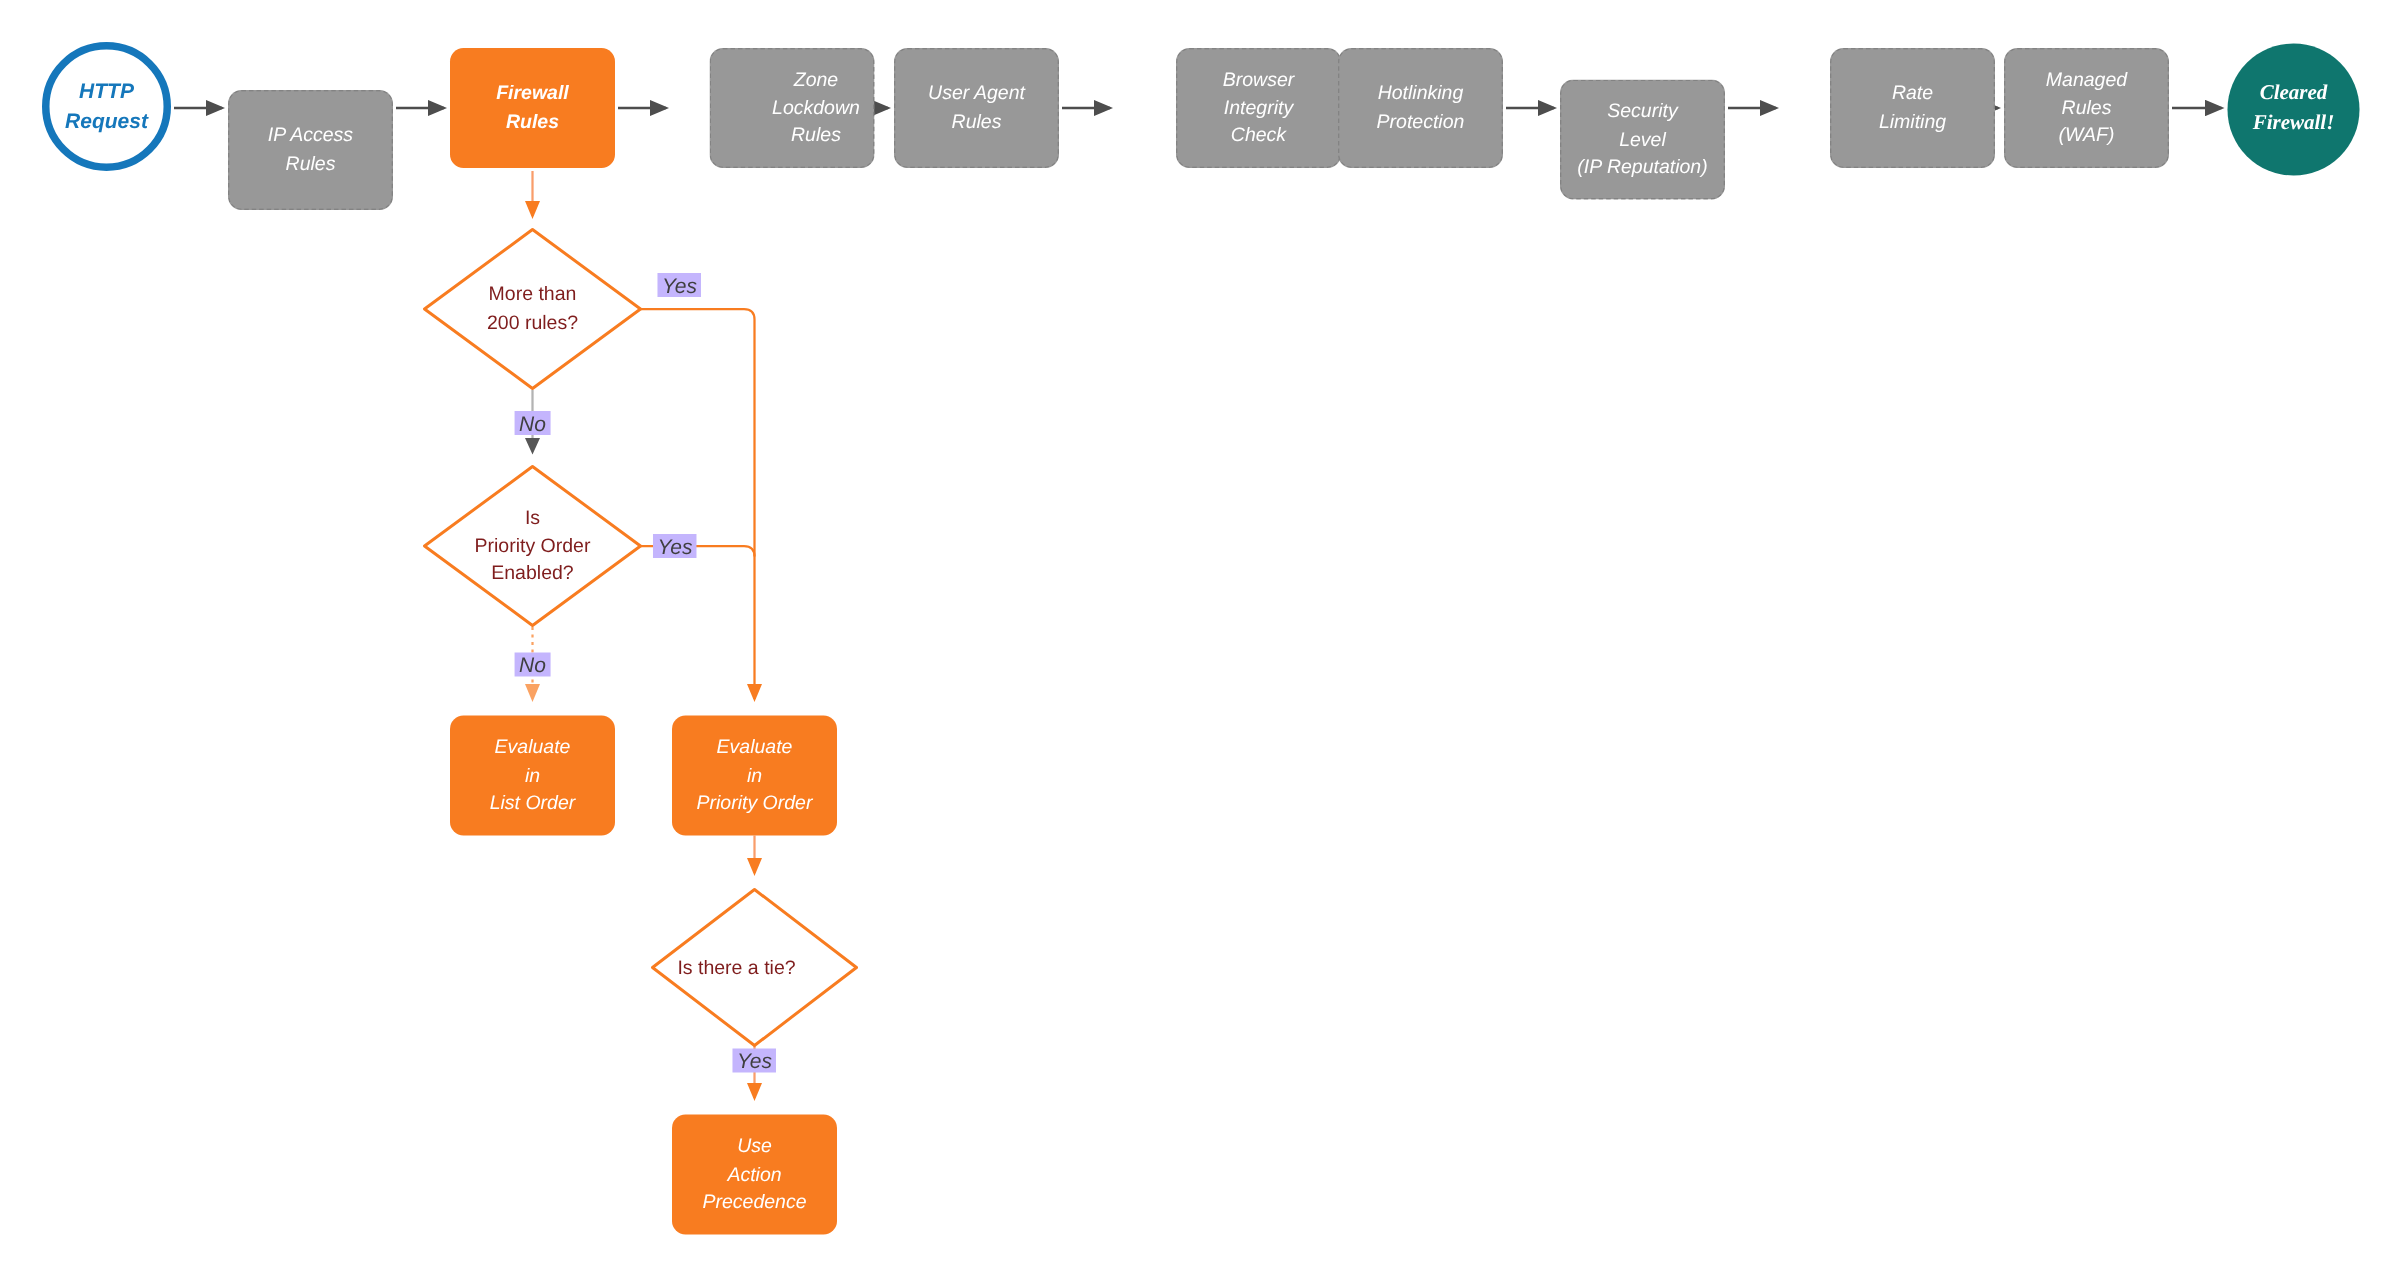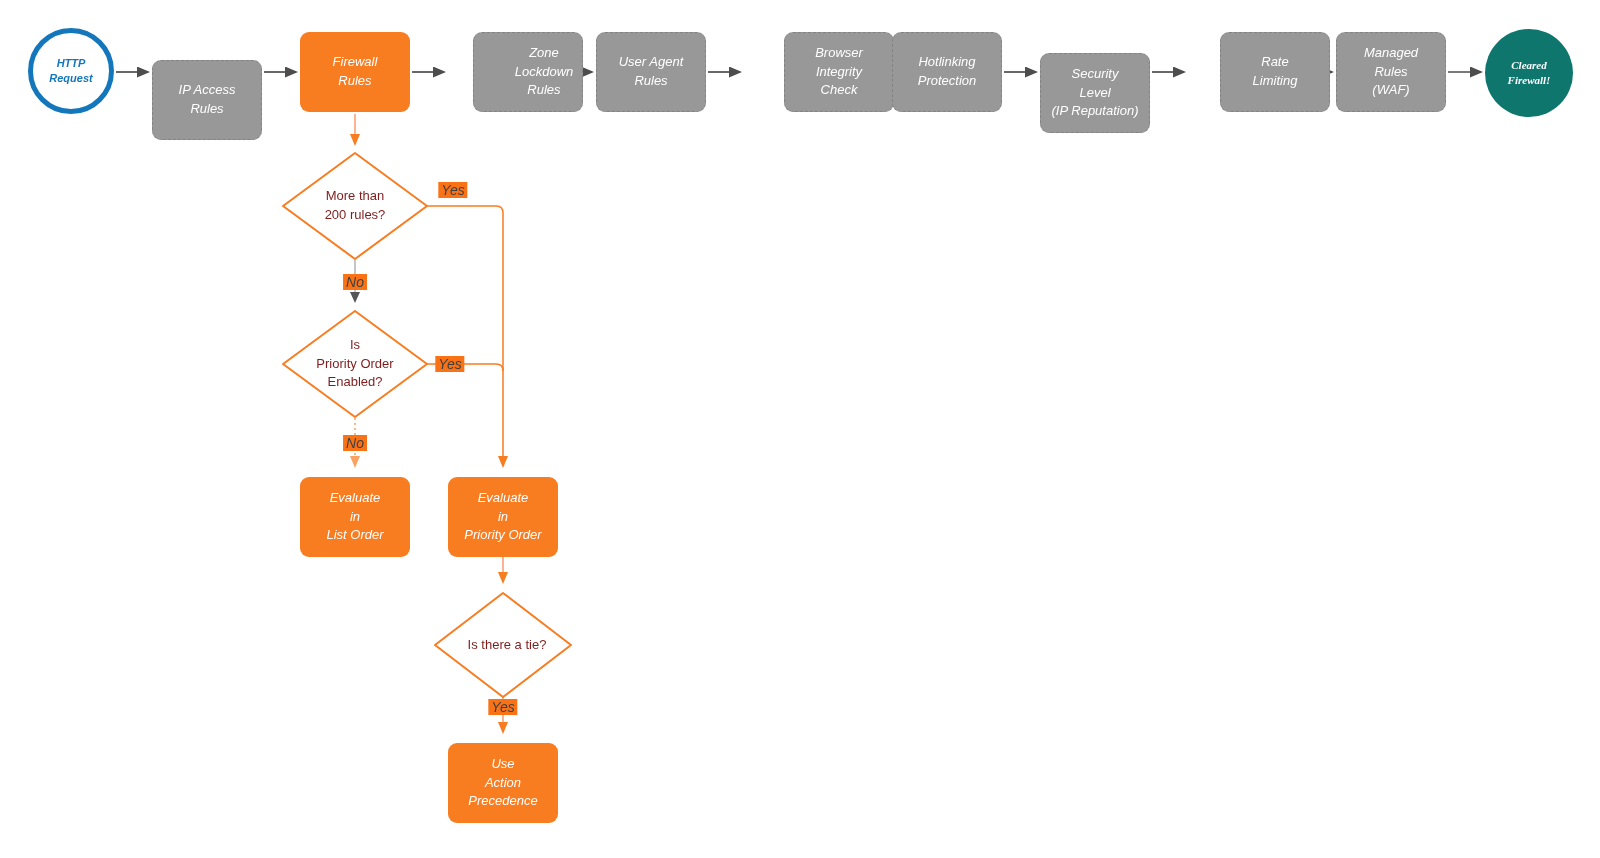--- a/index.html
+++ b/index.html
@@ -11,29 +11,29 @@
   .node{
     position:absolute;display:flex;align-items:center;justify-content:center;
     text-align:center;white-space:pre-line;box-sizing:border-box;
   }
   .box{
     width:110px;height:80px;border-radius:9px;color:#ffffff;
     font-style:italic;font-size:13px;line-height:1.45;
   }
   .box.gray{background:#989898;border:1px dashed #838383;}
   .box.orange{background:#F87C20;}
-  .circle{border-radius:50%;font-weight:bold;font-style:italic;font-size:11px;line-height:1.4;}
+  .circle{border-radius:50%;font-weight:bold;font-style:italic;font-size:14px;line-height:1.4;}
   .circle.start{width:86px;height:86px;background:#ffffff;border:5px solid #1577BB;color:#1577BB;}
   .circle.end{width:88px;height:88px;background:#0f766e;color:#ffffff;font-family:Liberation Serif, serif;}
   .diamond-label{
     color:#7f1d1d;font-size:13px;line-height:1.45;font-style:normal;
   }
   .edge-label{
     position:absolute;transform:translate(-50%,-50%);
-    color:#3f3f3f;font-style:italic;font-size:14px;background:#f97316;padding:0 3px;
+    color:#3f3f3f;font-style:italic;font-size:14px;background:#c4b5fd;padding:0 3px;
     white-space:nowrap;
   }
 </style>
 </head>
 <body>
 
 <div class="canvas">
 
   <svg class="overlay" viewBox="0 0 1600 858">
     <defs>
@@ -78,21 +78,21 @@
   </div>
   <div class="node circle end" style="left:1485px;top:29px;">
     <span>Cleared
 Firewall!</span>
   </div>
 
   <div class="node box gray" style="left:152px;top:32px;margin-top:28px;">
     <span>IP Access
 Rules</span>
   </div>
-  <div class="node box orange" style="left:300px;top:32px;">
+  <div class="node box orange" style="left:300px;top:32px;font-weight:bold;">
     <span>Firewall
 Rules</span>
   </div>
   <div class="node box gray" style="left:473px;top:32px;padding-left:32px;">
     <span>Zone
 Lockdown
 Rules</span>
   </div>
   <div class="node box gray" style="left:596px;top:32px;">
     <span>User Agent
@@ -124,21 +124,21 @@
 
   <div class="node diamond-label" style="left:283px;top:176px;width:144px;height:60px;">
     <span>More than
 200 rules?</span>
   </div>
   <div class="node diamond-label" style="left:283px;top:334px;width:144px;height:60px;">
     <span>Is
 Priority Order
 Enabled?</span>
   </div>
-  <div class="node diamond-label" style="left:439px;top:615px;width:136px;height:60px;text-align:center;">
+  <div class="node diamond-label" style="left:423px;top:615px;width:136px;height:60px;text-align:center;">
     <span>Is there a tie?</span>
   </div>
 
   <div class="node box orange" style="left:300px;top:477px;">
     <span>Evaluate
 in
 List Order</span>
   </div>
   <div class="node box orange" style="left:448px;top:477px;">
     <span>Evaluate

